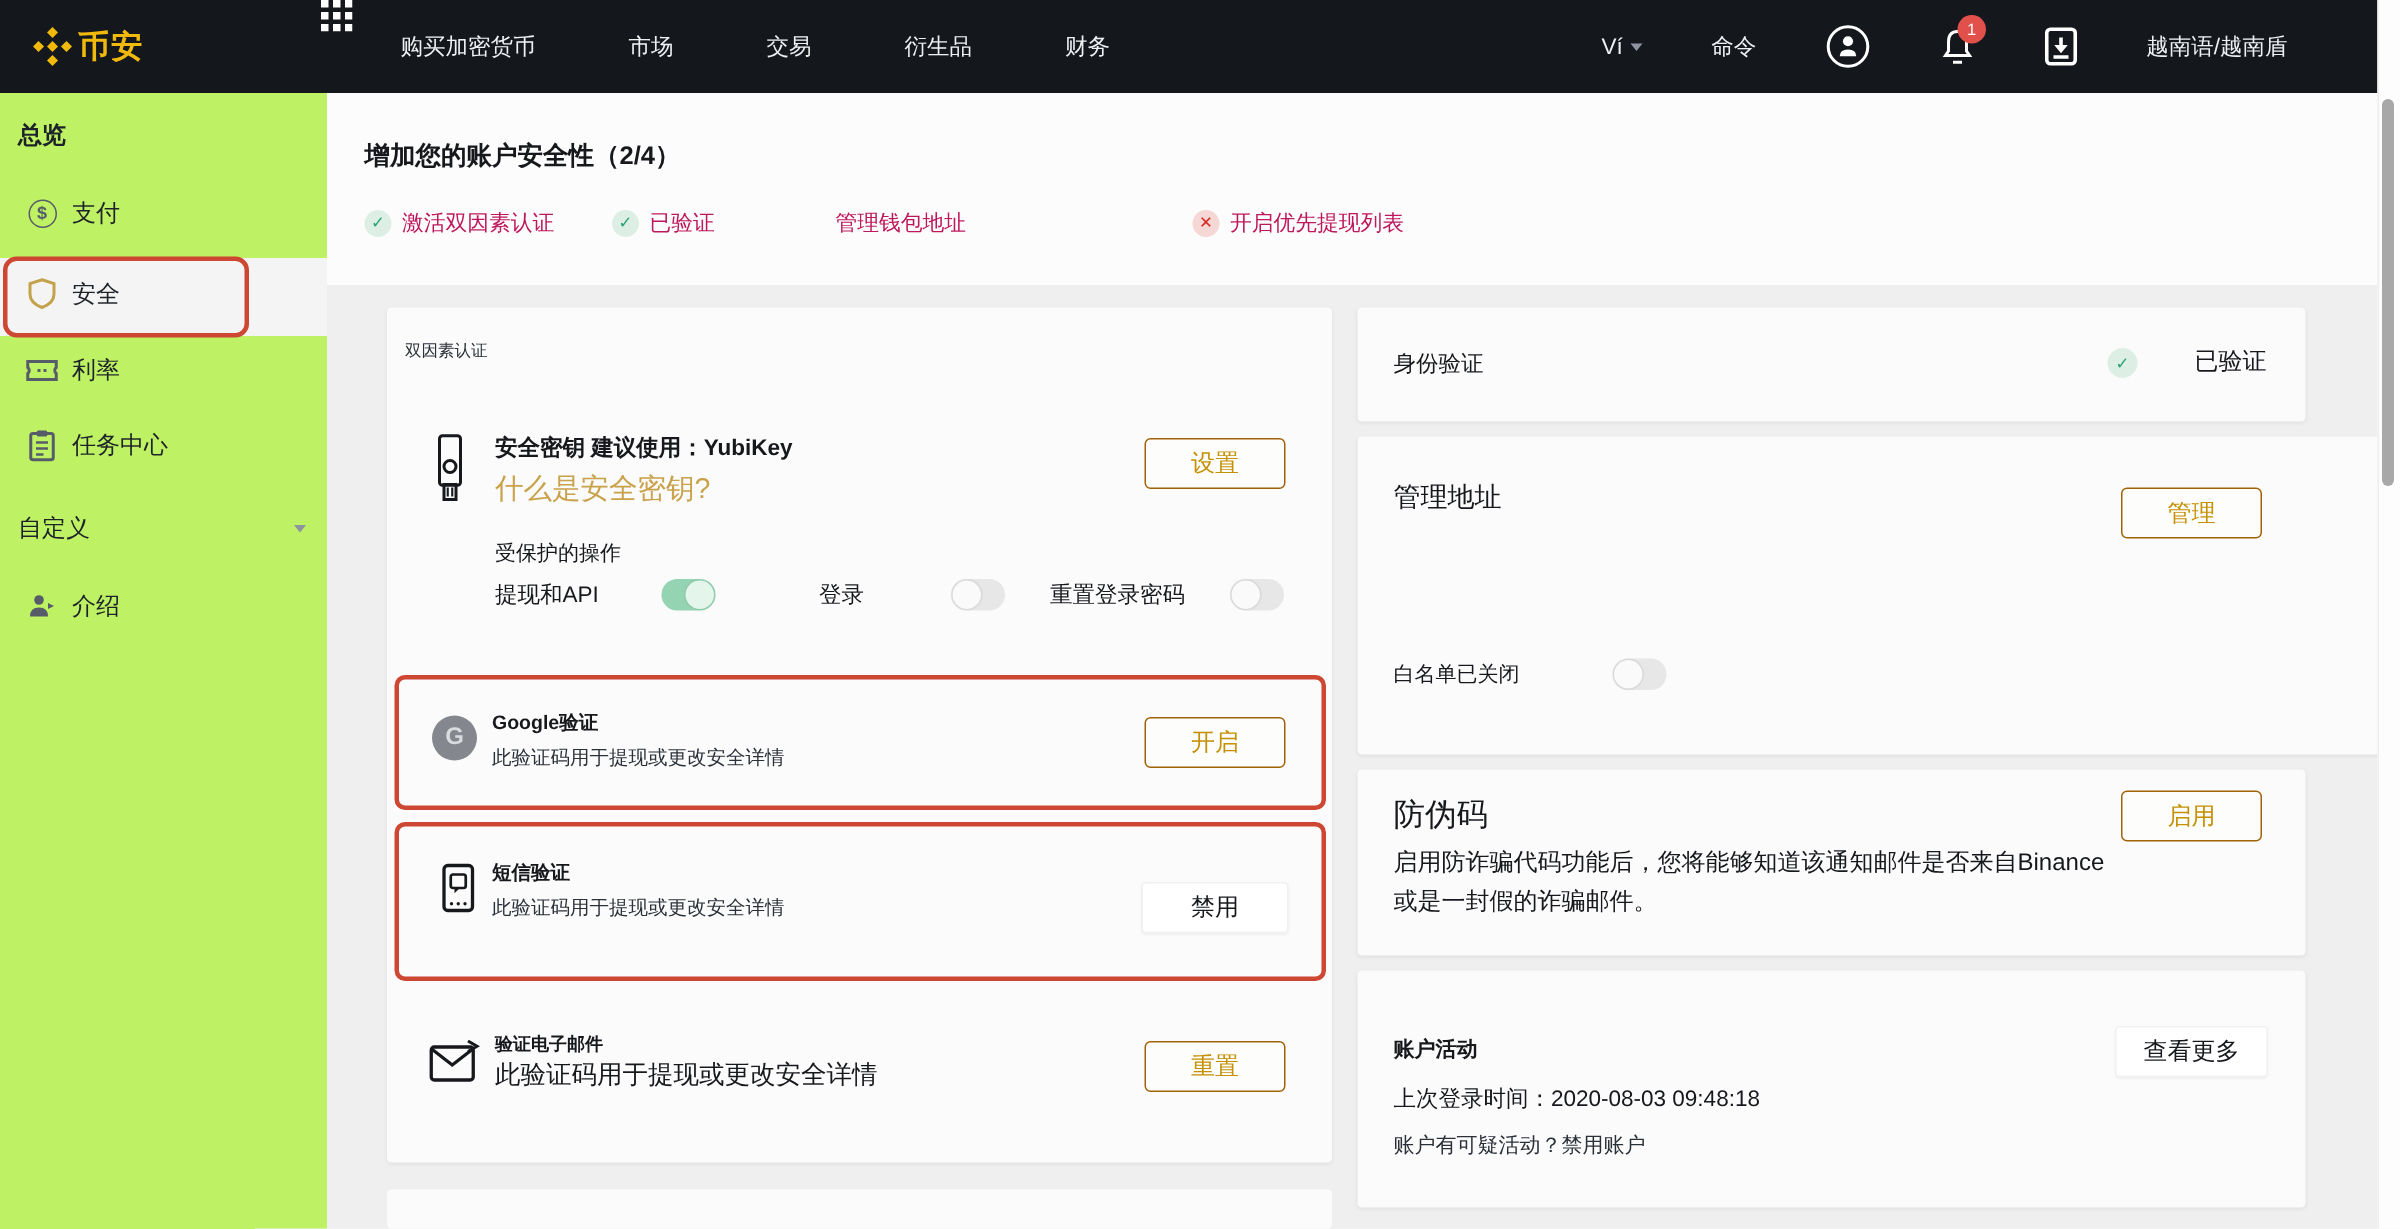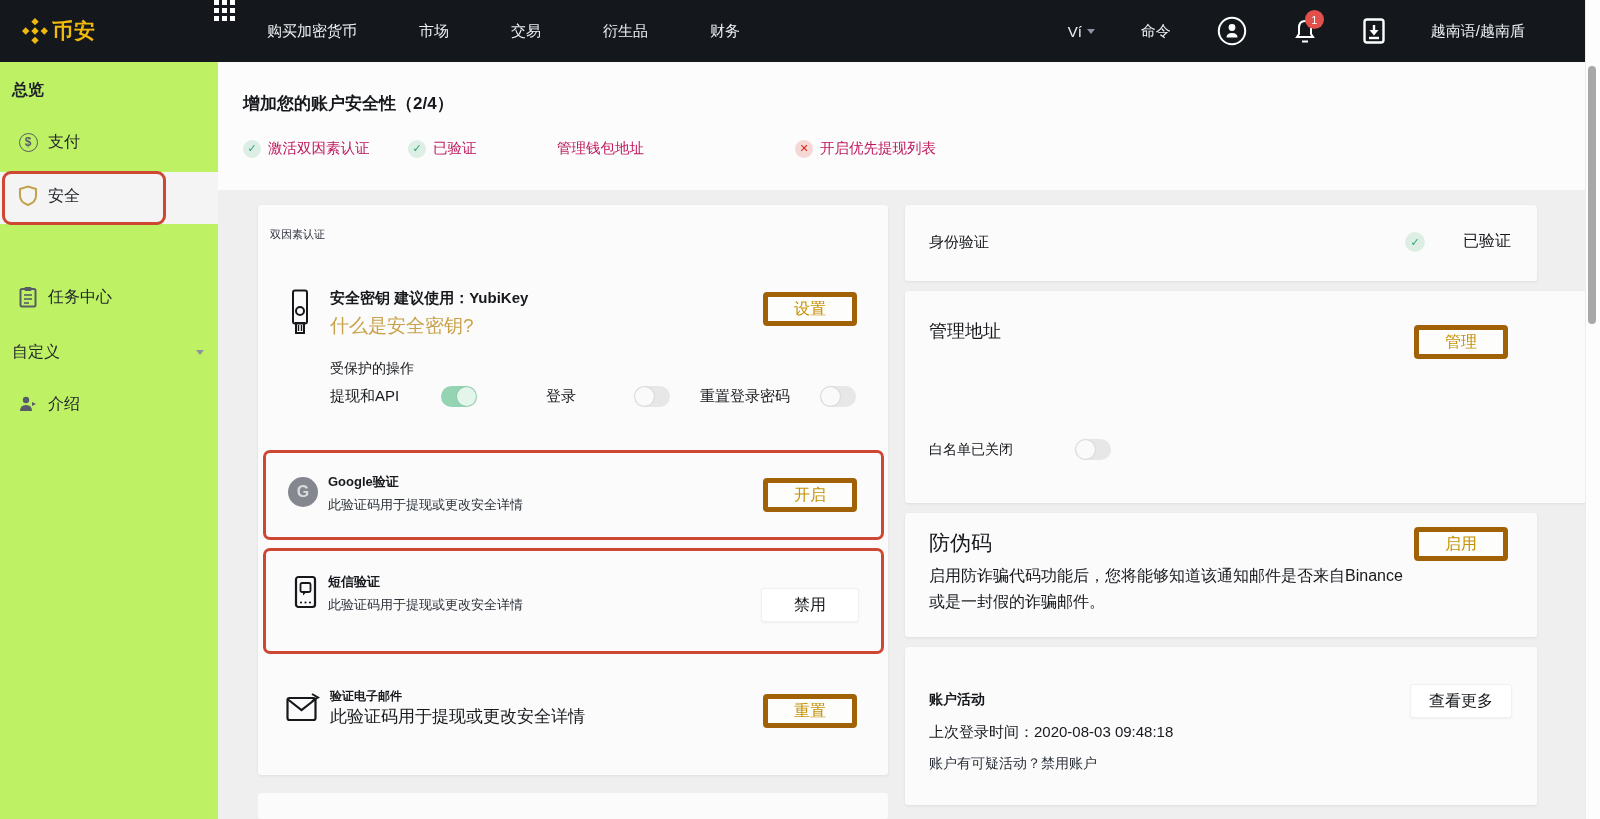--- a/index.html
+++ b/index.html
@@ -76,21 +76,21 @@
   .rb-google { top:245px; height:90px; }
   .rb-sms { top:343px; height:106px; }
 
   .vrow-title { font-size:13px; font-weight:bold; color:#16181c; }
   .vrow-desc { font-size:13px; color:#2b3139; margin-top:5px; }
   .email-title { position:absolute; left:72px; top:483px; font-size:12px; font-weight:bold; color:#16181c; }
   .email-desc { position:absolute; left:72px; top:500px; font-size:17px; color:#16181c; }
 
   .goldbtn {
     position:absolute; width:94px; height:34px; background:#fdfdfb;
-    border:5px solid #a16207; border-radius:4px; color:#c49004;
+    border:1px solid #a16207; border-radius:4px; color:#c49004;
     font-size:16px; display:flex; align-items:center; justify-content:center; cursor:pointer;
     font-family:inherit;
   }
   .whitebtn {
     position:absolute; height:34px; background:#ffffff; border:1px solid #f1f1f1; border-radius:3px;
     color:#16181c; font-size:16px; display:flex; align-items:center; justify-content:center; cursor:pointer;
     box-shadow:0 1px 2px rgba(0,0,0,.05); font-family:inherit;
   }
 
   .ga-circle { width:30px; height:30px; border-radius:50%; background:#84888e; display:flex; align-items:center; justify-content:center; }
@@ -215,20 +215,29 @@
 
   <div class="side-item" style="top:112px;">
     <span class="ic">
       <svg width="20" height="22" viewBox="0 0 20 22">
         <path d="M10 1.5 L18 4 V11 q0 6 -8 9 q-8 -3 -8 -9 V4 z" fill="none" stroke="#c3a24c" stroke-width="2"></path>
       </svg>
     </span>
     <span class="lbl">安全</span>
   </div>
 
+  <div class="side-item" style="top:163px;">
+    <span class="ic">
+      <svg width="22" height="18" viewBox="0 0 22 18">
+        <path d="M1.5 3 h19 v4 a2.5 2.5 0 0 0 0 4 v4 h-19 v-4 a2.5 2.5 0 0 0 0 -4 z" fill="none" stroke="#565d68" stroke-width="2"></path>
+        <line x1="8" y1="9" x2="14" y2="9" stroke="#565d68" stroke-width="2" stroke-dasharray="2 2"></line>
+      </svg>
+    </span>
+    <span class="lbl">利率</span>
+  </div>
 
   <div class="side-item" style="top:213px;">
     <span class="ic">
       <svg width="18" height="22" viewBox="0 0 18 22">
         <rect x="1.5" y="3" width="15" height="17.5" rx="1.5" fill="none" stroke="#565d68" stroke-width="2"></rect>
         <rect x="5.5" y="1" width="7" height="4" rx="1" fill="#565d68"></rect>
         <line x1="5" y1="9" x2="13" y2="9" stroke="#565d68" stroke-width="1.6"></line>
         <line x1="5" y1="13" x2="13" y2="13" stroke="#565d68" stroke-width="1.6"></line>
         <line x1="5" y1="17" x2="10" y2="17" stroke="#565d68" stroke-width="1.6"></line>
       </svg>

